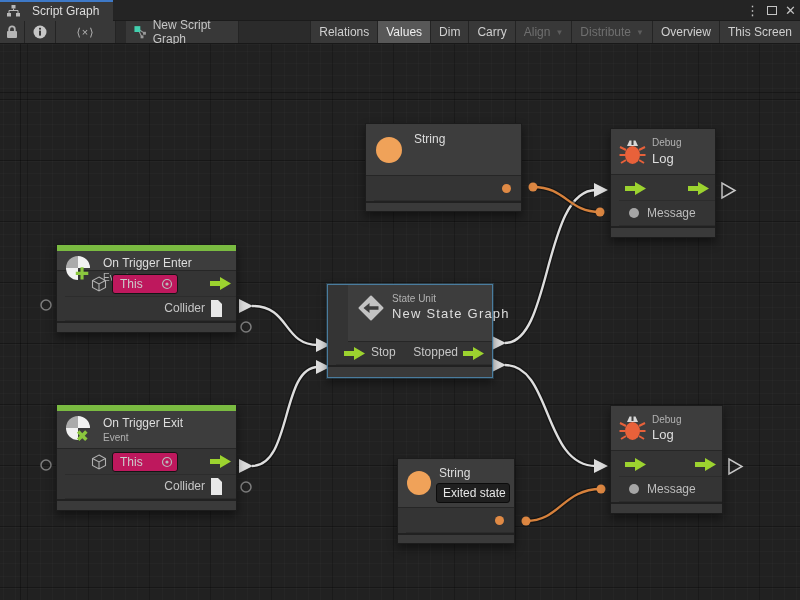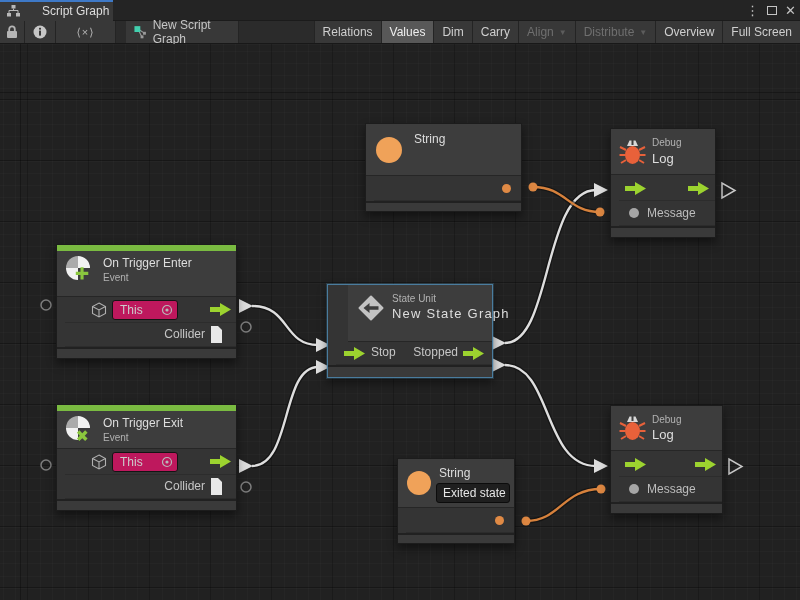--- a/index.html
+++ b/index.html
@@ -2,21 +2,21 @@
 <html><head>
 <meta charset="utf-8">
 <style>
   * { margin:0; padding:0; box-sizing:border-box; }
   html,body { width:800px; height:600px; overflow:hidden; background:#212121;
     font-family:"Liberation Sans", sans-serif; -webkit-font-smoothing:antialiased; }
 
   
   .titlebar { position:relative; height:21px; background:#242424; border-bottom:1px solid #1b1b1b; }
   .tab { position:absolute; left:0; top:0; width:113px; height:21px; background:#383838;
-    display:flex; align-items:center; padding-left:7px; gap:22px; }
+    display:flex; align-items:center; padding-left:7px; gap:12px; }
   .tab-accent { position:absolute; left:0; top:0; width:113px; height:2px; background:#3e79c7; }
   .tab-label { font-size:12px; color:#dedede; }
   .win-controls { position:absolute; right:4px; top:0; height:21px; display:flex; align-items:center; gap:8px; }
   .win-glyph { color:#c4c4c4; font-size:13px; line-height:1; }
   .maximize-box { width:10px; height:9px; border:1.5px solid #c4c4c4; }
 
   
   .toolbar { position:relative; height:23px; background:#2b2b2b; border-bottom:1px solid #181818;
     display:flex; align-items:stretch; font-size:12px; color:#c6c6c6; }
   .seg { background:#383838; border-right:1px solid #242424; display:flex; align-items:center;
@@ -140,21 +140,21 @@
         <span class="dd-caret">▼</span>
     </div>
     <div class="tbtn disabled">
       <span>Distribute</span>
         <span class="dd-caret">▼</span>
     </div>
     <div class="tbtn">
         <span>Overview</span>
       </div>
     <div class="tbtn">
-        <span>Full Screen</span>
+        <span>This Screen</span>
       </div>
   </div>
 </div>
 
 <div class="canvas">
 
   <svg class="wire-layer" viewBox="0 0 800 556">
 
     <g>
       <path d="M252,262 C290,262 283,301 318,301" stroke="#0e0e0e" stroke-width="5" fill="none" opacity="0.6"></path>
@@ -244,21 +244,21 @@
     </div>
     <div class="n-row" style="height:25px;">
       <span class="dot dot-gray" style="left:10px; top:7px;"></span>
       <span class="port-label" style="left:28px; top:5px; color:#bdbdbd;">Message</span>
     </div>
     <div class="n-footer" style="height:11px;"></div>
   </div>
 
   <div class="node" style="left:56px; top:200px; width:181px;">
     <div class="stripe"></div>
-    <div class="n-header" style="height:46px;">
+    <div class="n-header" style="height:20px;">
       <svg class="icon-abs" style="left:8px; top:4px;" width="32" height="32" viewBox="0 0 32 32">
         <path d="M13,13 L13,1 A12,12 0 0 1 25,13 Z" fill="#f2f2f2"></path>
         <path d="M13,13 L1,13 A12,12 0 0 1 13,1 Z" fill="#ababab"></path>
         <path d="M13,13 L13,25 A12,12 0 0 1 1,13 Z" fill="#f2f2f2"></path>
         <path d="M20,13 v6 h6 v4 h-6 v6 h-4 v-6 h-6 v-4 h6 v-6 z" fill="#8bc83e" transform="translate(3,2) scale(0.78)"></path>
       </svg>
       <span class="n-title" style="left:46px; top:5px;">On Trigger Enter</span>
       <span class="n-small" style="left:46px; top:21px;">Event</span>
     </div>
     <div class="n-row" style="height:26px;">

